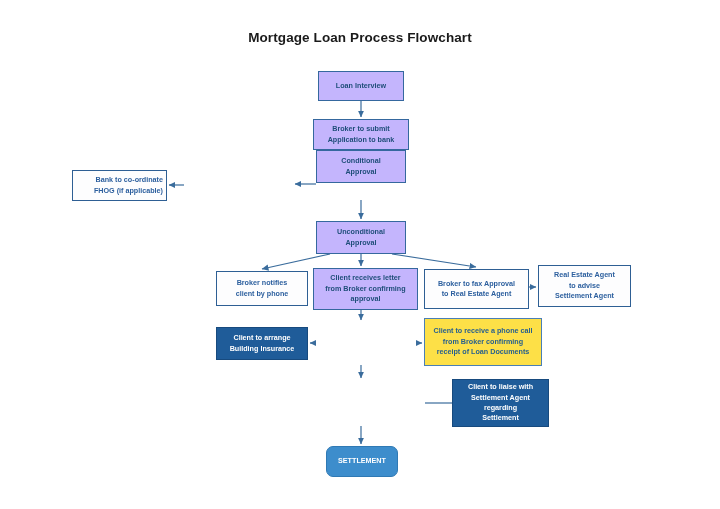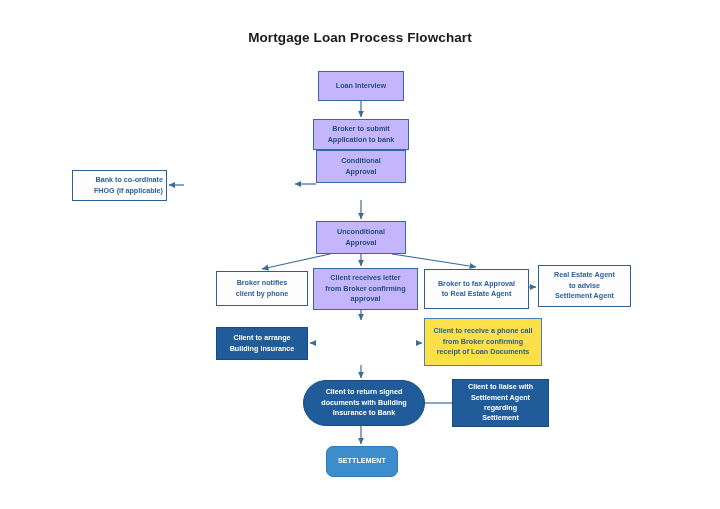--- a/index.html
+++ b/index.html
@@ -189,25 +189,20 @@
 Building Insurance</span>
   </div>
 
 
   <div class="node style-paleblue" style="left:424px; top:318px; width:118px; height:48px;">
     <span class="node-text">Client to receive a phone call
 from Broker confirming
 receipt of Loan Documents</span>
   </div>
 
-  <div class="node style-roundeddark" style="left:303px; top:380px; width:122px; height:46px;">
-    <span class="node-text">Client to return signed
-documents with Building
-Insurance to Bank</span>
-  </div>
 
   <div class="node style-darkblue" style="left:452px; top:379px; width:97px; height:48px;">
     <span class="node-text">Client to liaise with
 Settlement Agent
 regarding
 Settlement</span>
   </div>
 
   <div class="node style-midblue" style="left:326px; top:446px; width:72px; height:31px;">
     <span class="node-text">SETTLEMENT</span>

